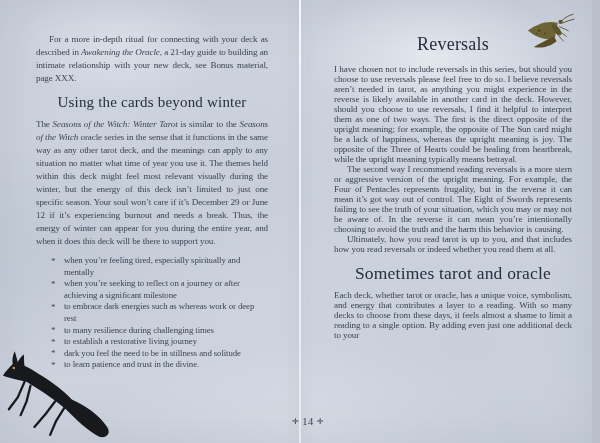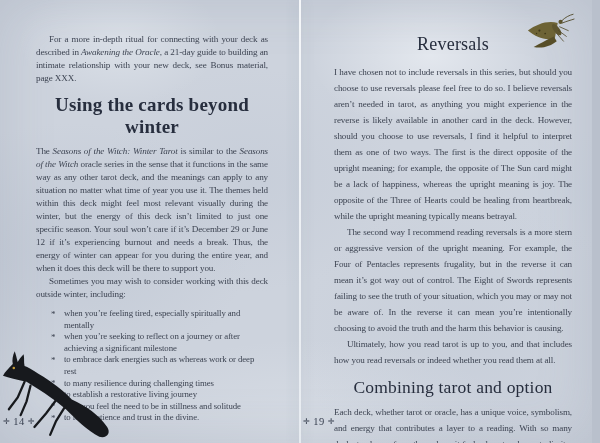--- a/index.html
+++ b/index.html
@@ -31,63 +31,62 @@
   .page.right { left:300px; }
 
   .content { position:absolute; }
   .left  .content { left:36px; width:232px; top:33px; }
   .right .content { left:34px; width:238px; top:34px; }
 
   p {
     margin:0; text-align:justify; color:#3d4452;
     font-size:9.1px; line-height:13px; letter-spacing:-0.12px;
   }
-  .right p { line-height:16px; }
+  .right p { line-height:10px; }
   p.indent { text-indent:13px; }
   em { font-style:italic; }
 
   h1 {
     font-weight:normal; text-align:center; color:#272e3e;
     margin:0; letter-spacing:0.2px;
   }
-  .heading-beyond-winter { font-size:19px; margin:9px 0 7px;font-weight:bold; }
+  .heading-beyond-winter { font-size:15px; margin:9px 0 7px; }
   .heading-reversals     { font-size:18px; margin:0 0 9px; }
   .heading-combining     { font-size:17.5px; margin:9px 0 6px; }
 
   ul.bullets { list-style:none; margin:7px 0 0; padding:0 0 0 15px; }
   .bullets li {
     position:relative; padding-left:13px; margin:0;
     font-size:8.8px; line-height:11.6px; color:#3d4452;
     text-align:left; letter-spacing:-0.1px;
   }
   .bullets .bullet { position:absolute; left:0; top:0.5px; font-size:9px; }
 
   .page-marker {
     position:absolute; bottom:16px; left:0; width:100%;
-    text-align:left; font-size:10.5px; color:#394050; letter-spacing:0.5px;
+    text-align:right; font-size:10.5px; color:#394050; letter-spacing:0.5px;padding-left:27px;
   }
   .page-marker .cross {
     font-family:"DejaVu Sans", sans-serif; font-size:8px;
     position:relative; top:-1px; padding:0 3px;
   }
 
   .fox { position:absolute; left:1px; bottom:2px; width:116px; height:91px; }
   .moth { position:absolute; right:25px; top:13px; width:50px; height:41px; }
 </style>
 </head>
 <body>
 
 <div class="spread">
 
   <div class="page left">
     <div class="content">
       <p class="indent"><span>For a more in-depth ritual for connecting with your deck as described in </span><em>Awakening the Oracle</em><span>, a 21-day guide to building an intimate relationship with your new deck, see Bonus material, page XXX.</span></p>
       <h1 class="heading-beyond-winter">Using the cards beyond winter</h1>
       <p><span>The </span><em>Seasons of the Witch: Winter Tarot</em><span> is similar to the </span><em>Seasons of the Witch</em><span> oracle series in the sense that it functions in the same way as any other tarot deck, and the meanings can apply to any situation no matter what time of year you use it. The themes held within this deck might feel most relevant visually during the winter, but the energy of this deck isn’t limited to just one specific season. Your soul won’t care if it’s December 29 or June 12 if it’s experiencing burnout and needs a break. Thus, the energy of winter can appear for you during the entire year, and when it does this deck will be there to support you.</span></p>
-      <p class="indent">Sometimes you may wish to consider working with this deck outside winter, including:</p>
       <ul class="bullets">
           <li><span class="bullet">*</span><span>when you’re feeling tired, especially spiritually and mentally</span></li>
           <li><span class="bullet">*</span><span>when you’re seeking to reflect on a journey or after achieving a significant milestone</span></li>
           <li><span class="bullet">*</span><span>to embrace dark energies such as whereas work or deep rest</span></li>
           <li><span class="bullet">*</span><span>to many resilience during challenging times</span></li>
           <li><span class="bullet">*</span><span>to establish a restorative living journey</span></li>
           <li><span class="bullet">*</span><span>dark you feel the need to be in stillness and solitude</span></li>
           <li><span class="bullet">*</span><span>to learn patience and trust in the divine.</span></li>
         </ul>
     </div>
@@ -129,22 +128,22 @@
         <circle cx="21" cy="21" r="0.9"></circle>
         <circle cx="12" cy="21" r="0.7"></circle>
       </g>
     </svg>
 
     <div class="content">
       <h1 class="heading-reversals">Reversals</h1>
       <p>I have chosen not to include reversals in this series, but should you choose to use reversals please feel free to do so. I believe reversals aren’t needed in tarot, as anything you might experience in the reverse is likely available in another card in the deck. However, should you choose to use reversals, I find it helpful to interpret them as one of two ways. The first is the direct opposite of the upright meaning; for example, the opposite of The Sun card might be a lack of happiness, whereas the upright meaning is joy. The opposite of the Three of Hearts could be healing from heartbreak, while the upright meaning typically means betrayal.</p>
       <p class="indent">The second way I recommend reading reversals is a more stern or aggressive version of the upright meaning. For example, the Four of Pentacles represents frugality, but in the reverse it can mean it’s got way out of control. The Eight of Swords represents failing to see the truth of your situation, which you may or may not be aware of. In the reverse it can mean you’re intentionally choosing to avoid the truth and the harm this behavior is causing.</p>
       <p class="indent">Ultimately, how you read tarot is up to you, and that includes how you read reversals or indeed whether you read them at all.</p>
-      <h1 class="heading-combining">Combining tarot and option</h1>
-      <p>Each deck, whether tarot or oracle, has a unique voice, symbolism, and energy that contributes a layer to a reading. With so many decks to choose from these days, it feels almost a shame to limit a reading to a single option. By which even just one additional deck to your</p>
+      <h1 class="heading-combining">Sometimes tarot and oracle</h1>
+      <p>Each deck, whether tarot or oracle, has a unique voice, symbolism, and energy that contributes a layer to a reading. With so many decks to choose from these days, it feels almost a shame to limit a reading to a single option. By adding even just one additional deck to your</p>
     </div>
 
     <div class="page-marker">
       <span class="cross">✛</span><span>19</span><span class="cross">✛</span>
     </div>
   </div>
 
   <div class="gutter"></div>
 </div>
 

